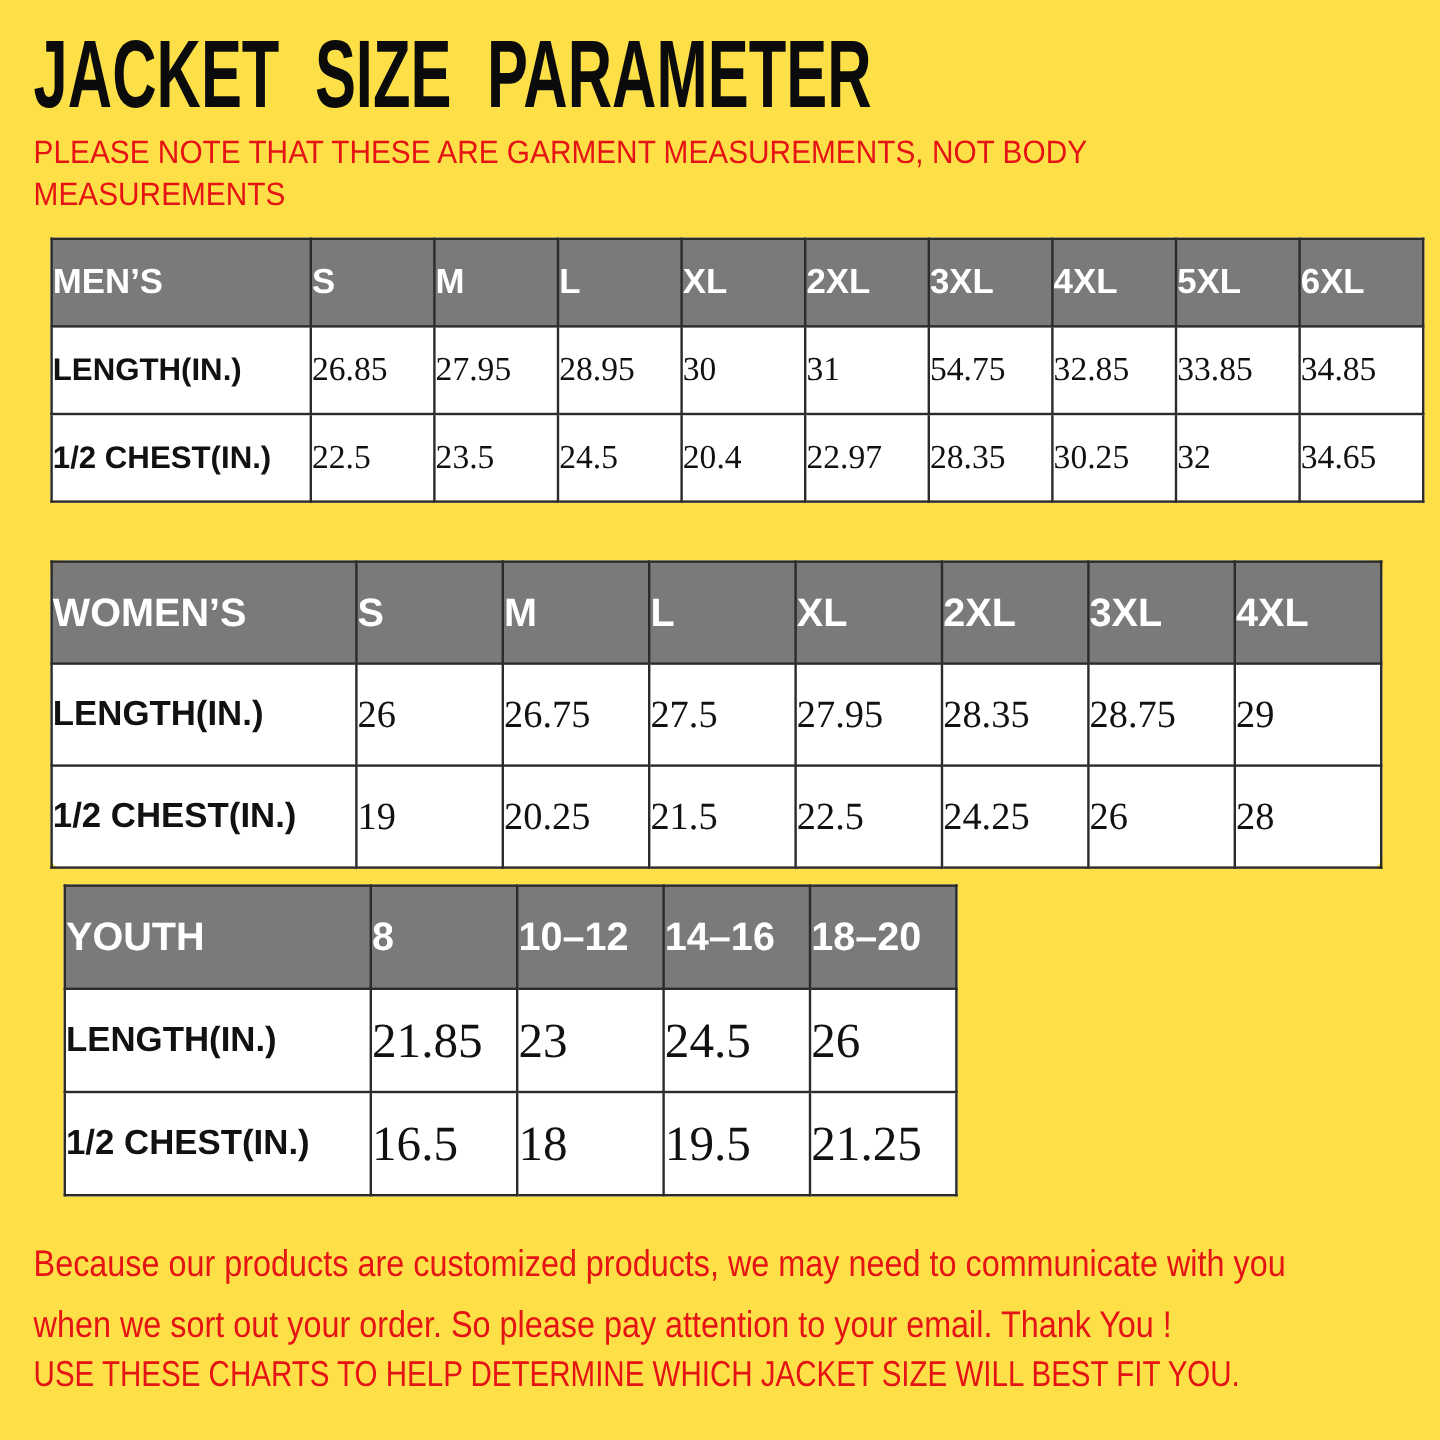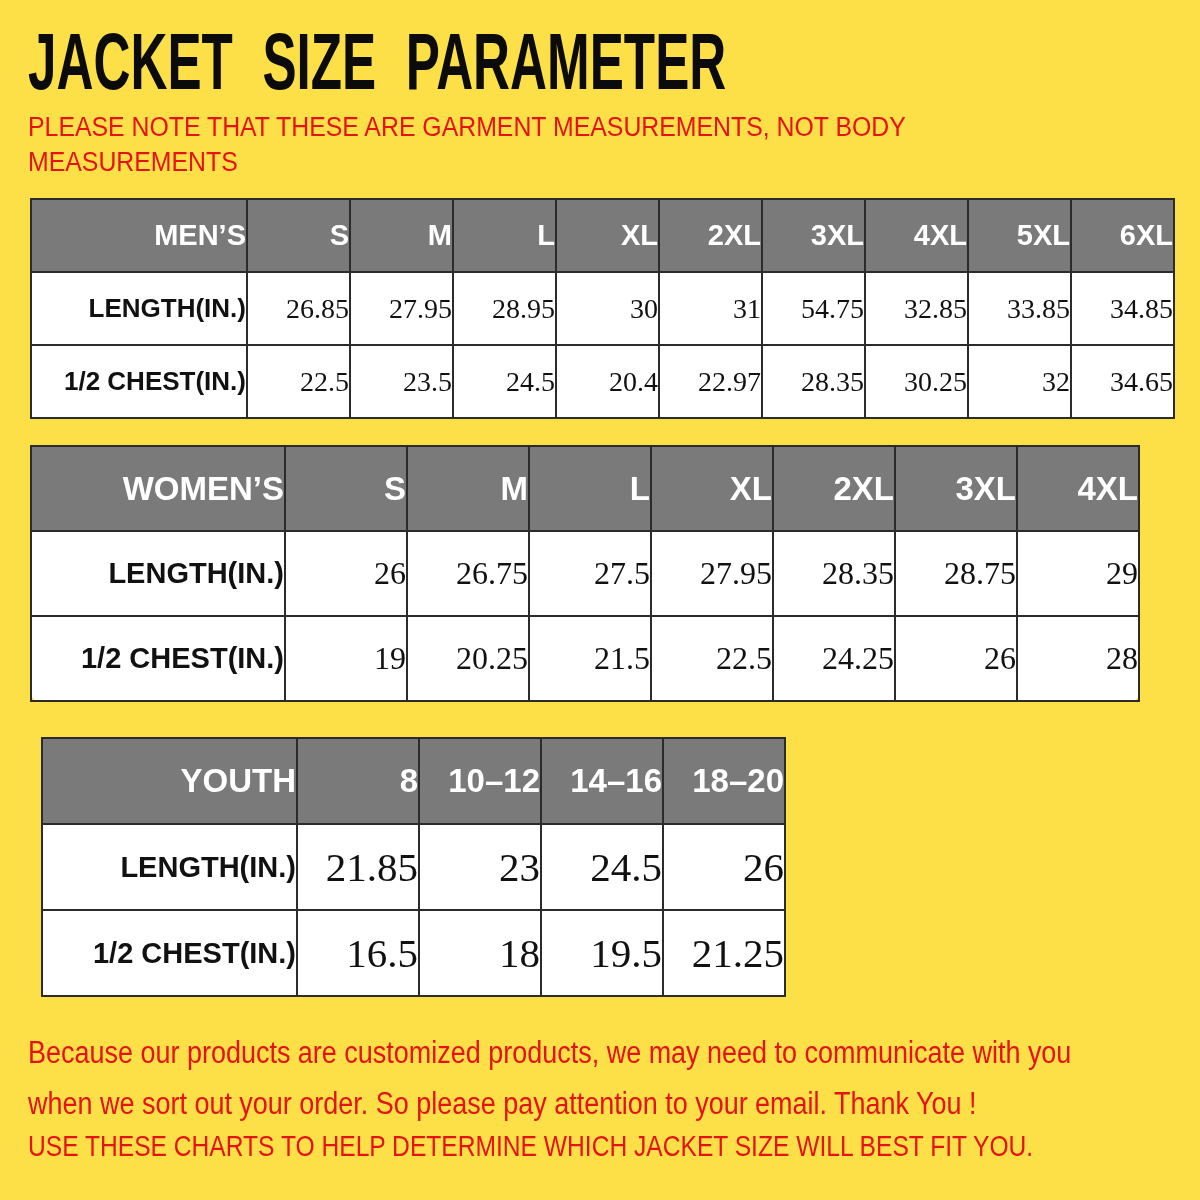--- a/index.html
+++ b/index.html
@@ -42,21 +42,22 @@
     transform-origin: left top;
   }
 
   
   .size-table {
     position: absolute;
     border-collapse: collapse;
     table-layout: fixed;
     background: #ffffff;
     color: #111111;
-    text-align: right;
+    text-align: left;
+    margin-left: 12px;
   }
   .size-table th, .size-table td {
     border: 2px solid #2b2b2b;
     padding: 0;
     vertical-align: middle;
   }
   .size-table th {
     background: #7a7a7a;
     color: #ffffff;
     font-weight: bold;
@@ -70,24 +71,24 @@
     font-weight: normal;
   }
 
   
   .t-mens { left: 30px; top: 198px; }
   .t-mens tr { height: 73px; }
   .t-mens col.c-label { width: 216px; }
   .t-mens col.c-size  { width: 103px; }
   .t-mens th { font-size: 29px; }
   .t-mens .label-cell { font-size: 26px; }
-  .t-mens .value-cell { font-size: 28px; padding-left: 16px; }
-
-  
-  .t-womens { left: 30px; top: 445px; border-radius: 11px; }
+  .t-mens .value-cell { font-size: 28px; }
+
+  
+  .t-womens { left: 30px; top: 467px; border-radius: 11px; }
   .t-womens tr { height: 85px; }
   .t-womens col.c-label { width: 254px; }
   .t-womens col.c-size  { width: 122px; }
   .t-womens th { font-size: 33px; }
   .t-womens .label-cell { font-size: 29px; }
   .t-womens .value-cell { font-size: 32px; }
 
   
   .t-youth { left: 41px; top: 737px; }
   .t-youth tr { height: 86px; }

